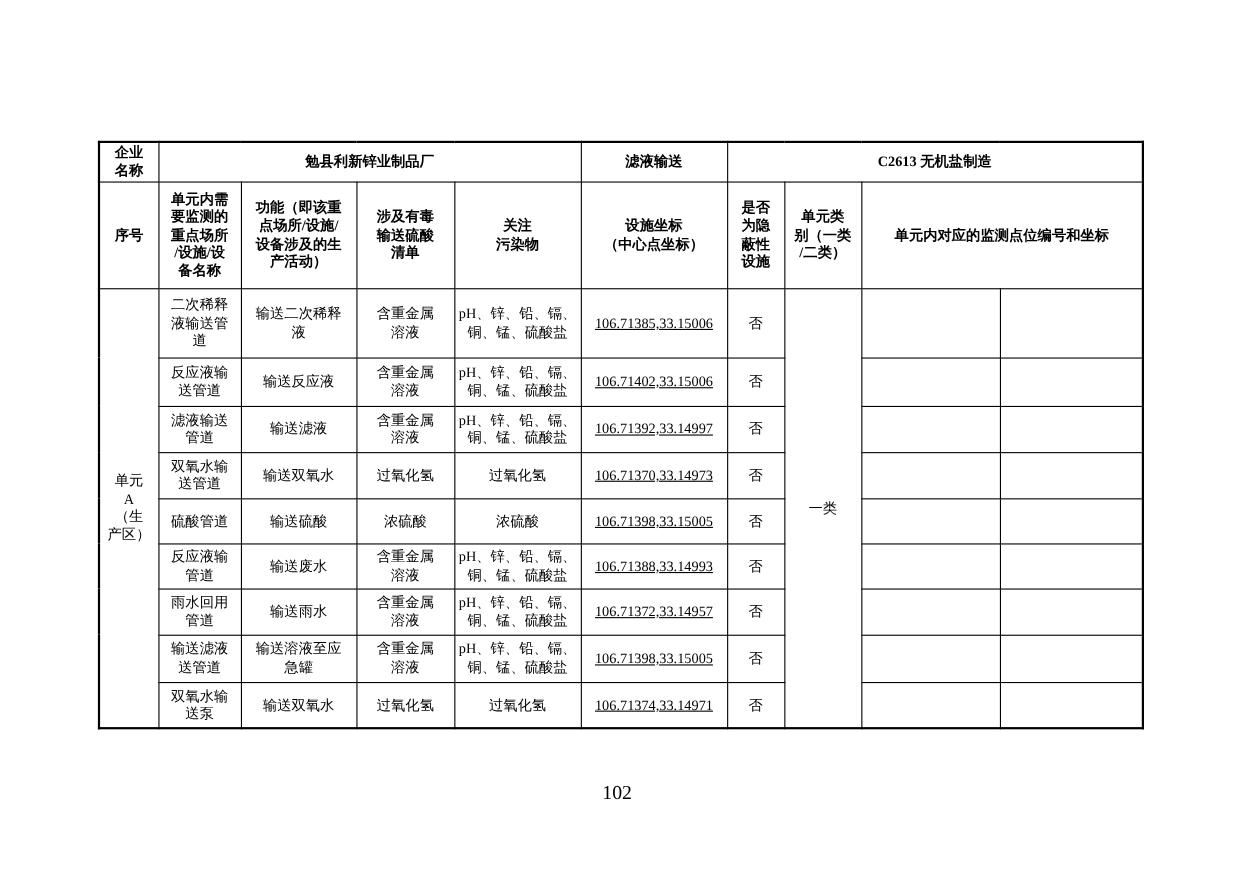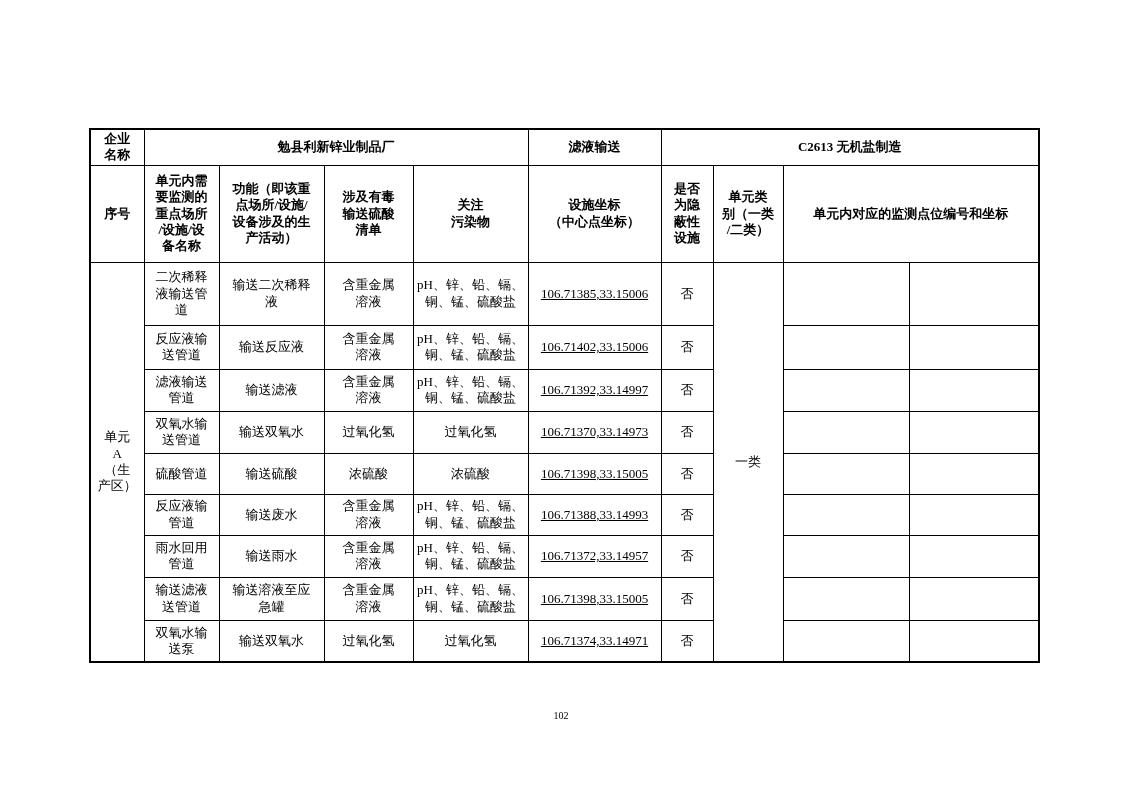--- a/index.html
+++ b/index.html
@@ -42,21 +42,21 @@
   tr.r-d6 { height: 41px; }
   tr.r-d7 { height: 42px; }
   tr.r-d8 { height: 43px; }
   tr.r-d9 { height: 42px; }
 
   .page-number {
     position: absolute;
     left: 0; right: 0;
     top: 710px;
     text-align: center;
-    font-size: 10px;
+    font-size: 18px;
     font-family: "Liberation Serif", "DejaVu Serif", serif;
   }
 </style>
 </head>
 <body>
 
 <div class="page">
 
   <table class="doc-table">
     <colgroup>

